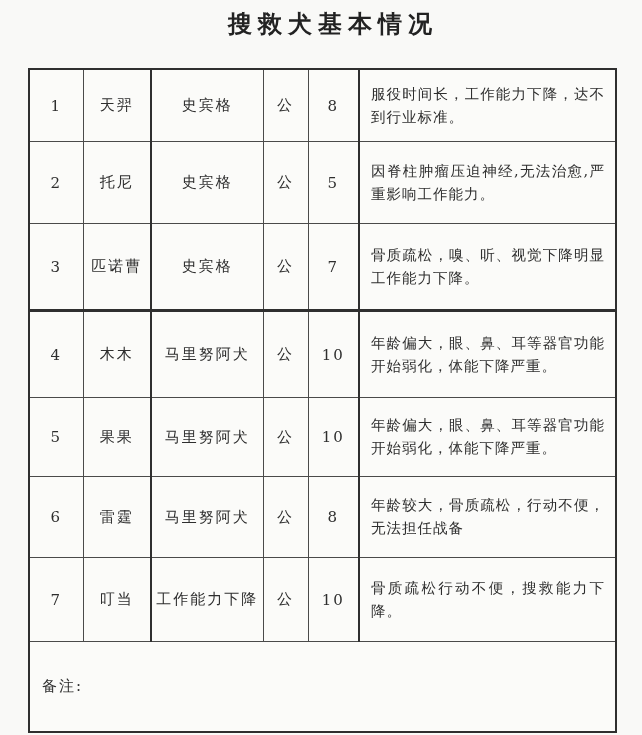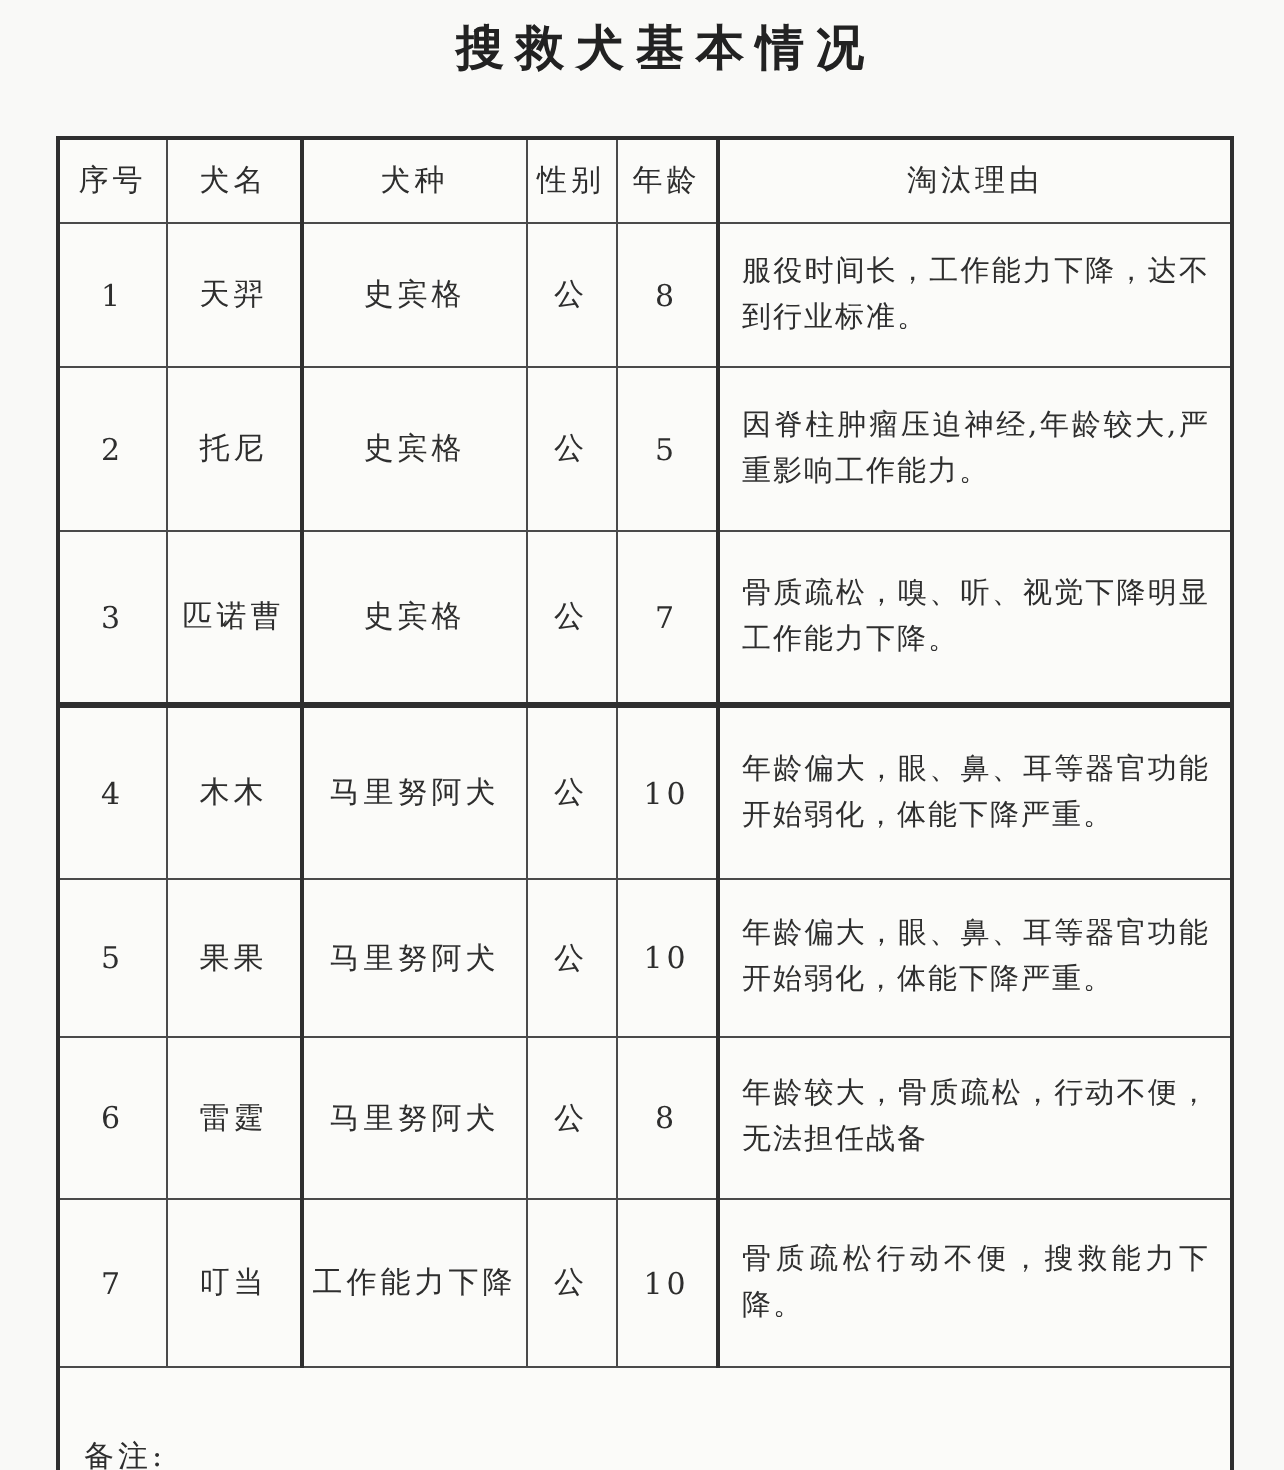--- a/index.html
+++ b/index.html
@@ -82,45 +82,37 @@
 <table class="dog-table">
   <colgroup>
     <col style="width:54px">
     <col style="width:68px">
     <col style="width:112px">
     <col style="width:45px">
     <col style="width:51px">
     <col style="width:257px">
   </colgroup>
   <tbody>
-    <tr class="row-head">
-      <th>序号</th>
-      <th class="v-thick">犬名</th>
-      <th>犬种</th>
-      <th>性别</th>
-      <th class="v-thick">年龄</th>
-      <th>淘汰理由</th>
-    </tr>
 
     <tr class="row-1">
       <td>1</td>
       <td class="v-thick">天羿</td>
       <td>史宾格</td>
       <td>公</td>
       <td class="v-thick">8</td>
       <td class="reason">服役时间长，工作能力下降，达不到行业标准。</td>
     </tr>
 
     <tr class="row-2">
       <td>2</td>
       <td class="v-thick">托尼</td>
       <td>史宾格</td>
       <td>公</td>
       <td class="v-thick">5</td>
-      <td class="reason">因脊柱肿瘤压迫神经,年龄较大,严重影响工作能力。</td>
+      <td class="reason">因脊柱肿瘤压迫神经,无法治愈,严重影响工作能力。</td>
     </tr>
 
     <tr class="row-3">
       <td>3</td>
       <td class="v-thick">匹诺曹</td>
       <td>史宾格</td>
       <td>公</td>
       <td class="v-thick">7</td>
       <td class="reason">骨质疏松，嗅、听、视觉下降明显工作能力下降。</td>
     </tr>

